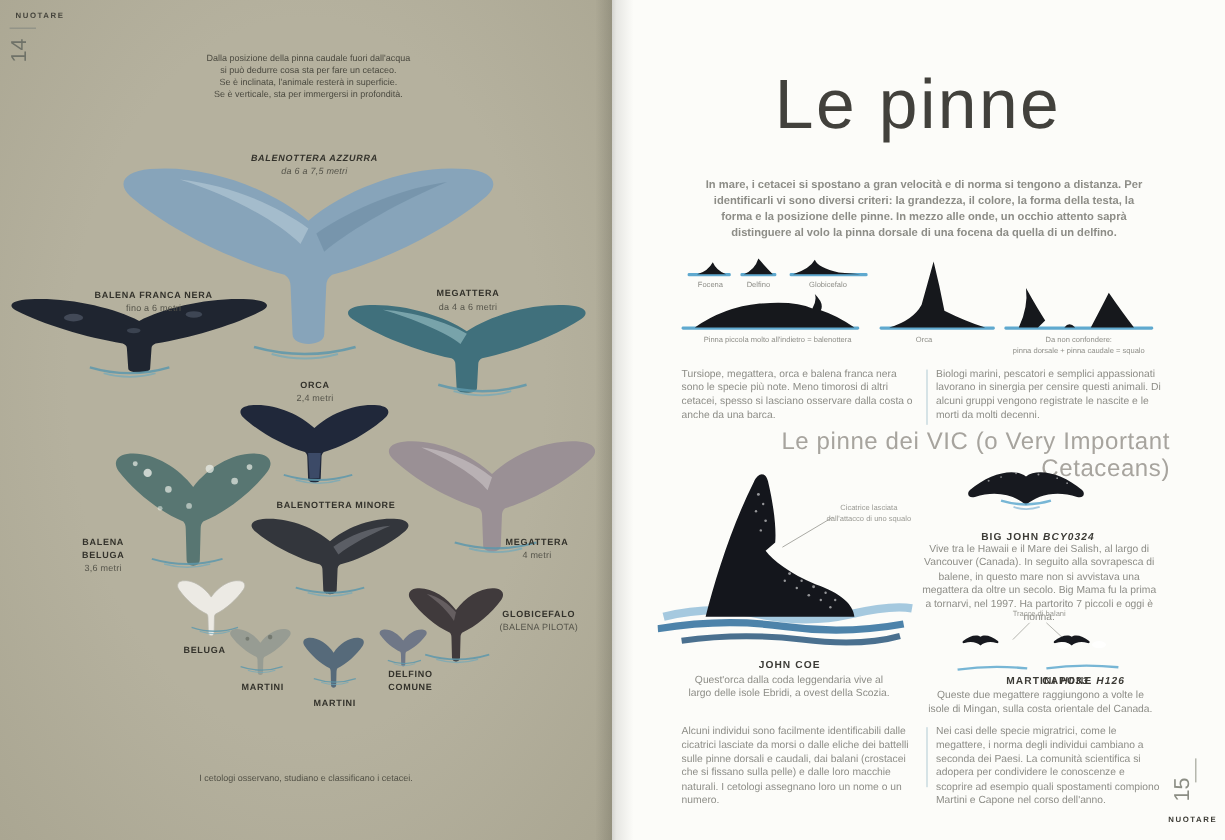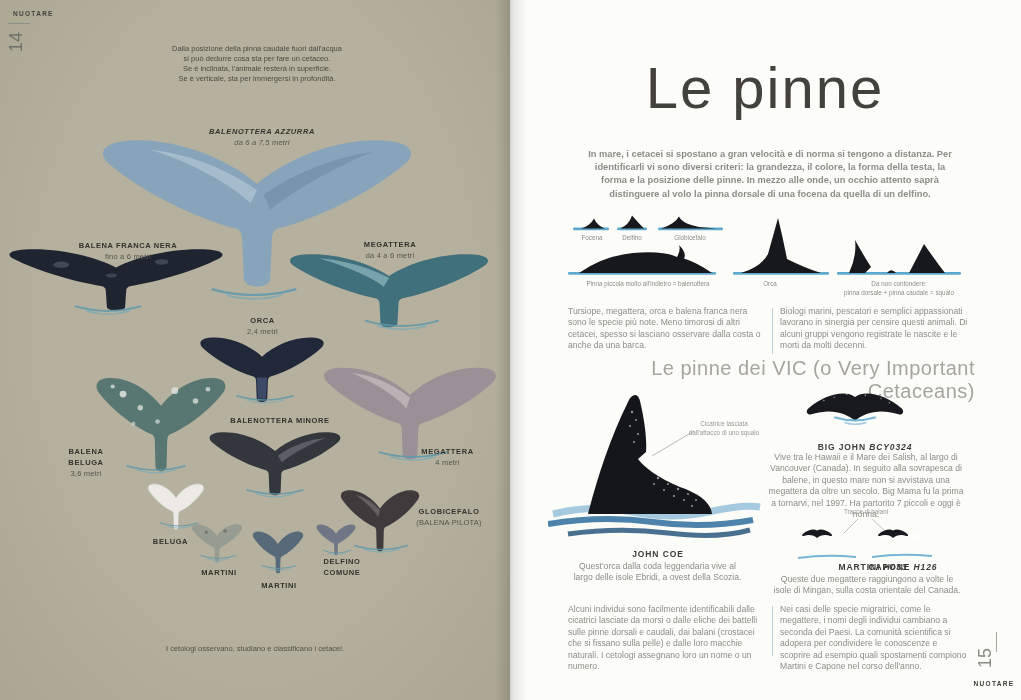--- a/index.html
+++ b/index.html
@@ -337,20 +337,20 @@
   <div class="vic-name" style="left:786px;top:562px;width:78px;margin-left:48px;">
     <span>MARTINI</span>&nbsp;<i>H033</i>
   </div>
   <div class="vic-name" style="left:864px;top:562px;width:78px;">
     <span>CAPONE</span>&nbsp;<i>H126</i>
   </div>
   <div class="rp-body" style="left:568px;top:604px;width:200px;">Alcuni individui sono facilmente identificabili dalle cicatrici lasciate da morsi o dalle eliche dei battelli sulle pinne dorsali e caudali, dai balani (crostacei che si fissano sulla pelle) e dalle loro macchie naturali. I cetologi assegnano loro un nome o un numero.</div>
 
   <div class="rp-body center" style="left:772px;top:574px;width:190px;">Queste due megattere raggiungono a volte le isole di Mingan, sulla costa orientale del Canada.</div>
   <div class="divider" style="left:772px;top:606px;height:50px;"></div>
-  <div class="rp-body" style="left:780px;top:604px;width:190px;">Nei casi delle specie migratrici, come le megattere, i nomi degli individui cambiano a seconda dei Paesi. La comunità scientifica si adopera per condividere le conoscenze e scoprire ad esempio quali spostamenti compiono Martini e Capone nel corso dell'anno.</div>
+  <div class="rp-body" style="left:780px;top:604px;width:190px;">Nei casi delle specie migratrici, come le megattere, i norma degli individui cambiano a seconda dei Paesi. La comunità scientifica si adopera per condividere le conoscenze e scoprire ad esempio quali spostamenti compiono Martini e Capone nel corso dell'anno.</div>
 
   <div class="rule-v" style="left:996px;top:632px;height:20px;"></div>
   <div class="pagenum rot" style="left:965px;top:648px;width:40px;height:20px;color:#8b8d84;">15</div>
   <div class="section-label" style="left:972px;top:680px;width:44px;text-align:center;color:#3c3b35;">NUOTARE</div>
 
   <div class="spine"></div>
 </div>
 
 </body></html>

